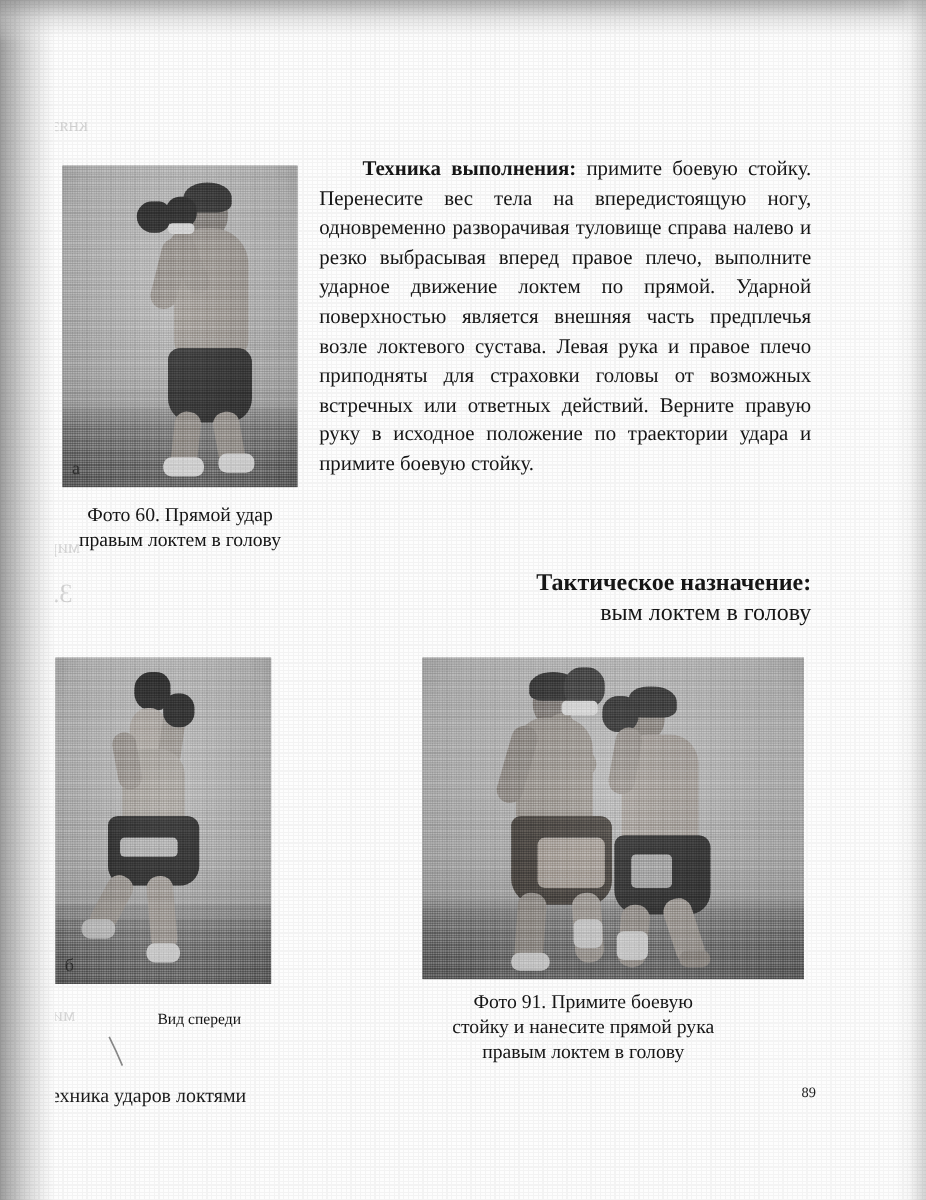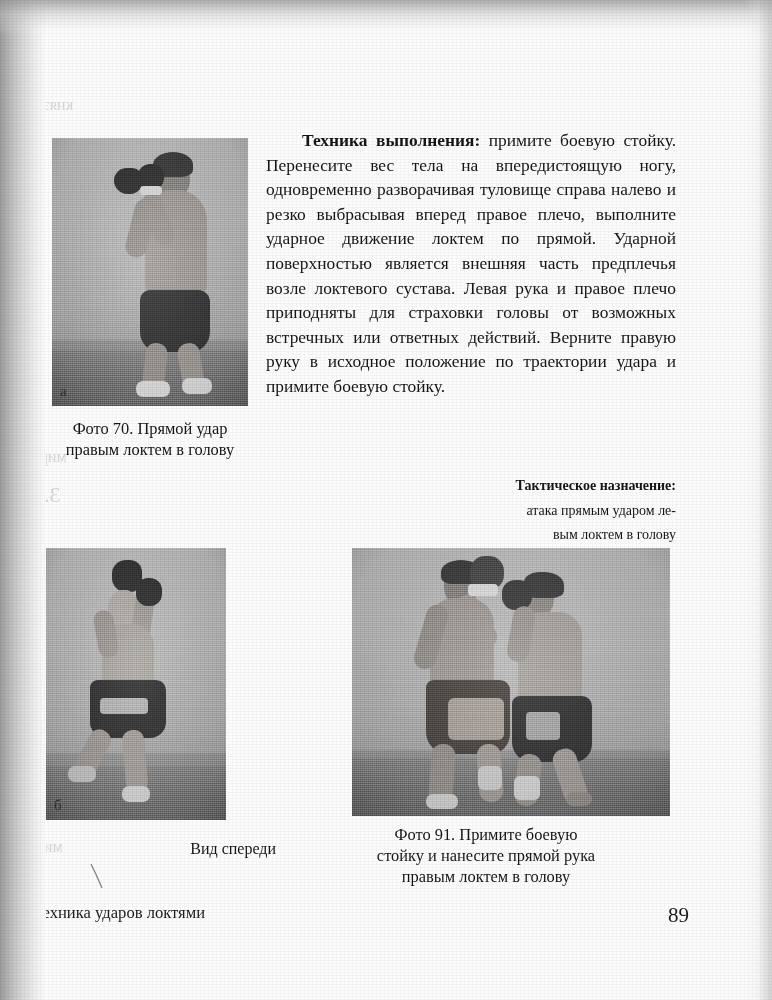--- a/index.html
+++ b/index.html
@@ -132,21 +132,21 @@
     position: absolute;
     font-size: 17.4px;
     line-height: 24.6px;
     text-align: justify;
     color: #161616;
   }
   .bodycol b { font-weight: bold; font-family: Liberation Serif, serif; }
 
   .tactical {
     position: absolute;
-    font-size: 14px;
+    font-size: 20px;
     line-height: 24.6px;
     color: #161616;
   }
   .tactical .lead {
     display: block;
     font-weight: bold;
     text-align: right;
   }
   .tactical .l2 { display: block; text-align: right; }
   .tactical .l3 { display: block; text-align: right; }
@@ -154,39 +154,39 @@
   
   .caption {
     position: absolute;
     font-size: 16.4px;
     line-height: 21px;
     text-align: center;
     color: #161616;
   }
   .caption-left {
     position: absolute;
-    font-size: 16px;
+    font-size: 13px;
     line-height: 21px;
-    text-align: right;
+    text-align: center;
     color: #161616;
   }
 
   
   #footer-title {
     position: absolute;
     left: 33px;
     top: 903px;
     font-size: 16.6px;
     color: #1c1c1c;
   }
   #footer-page {
     position: absolute;
     left: 668px;
     top: 903px;
-    font-size: 21px;
+    font-size: 12px;
     color: #1c1c1c;
   }
   .pen-stroke {
     position: absolute;
     pointer-events: none;
   }
 </style>
 </head>
 <body>
 
@@ -215,21 +215,21 @@
     <div class="fig skin2" style="left:128px; top:205px; width:22px; height:48px; border-radius:10px; transform:rotate(-10deg); background:#a5a09b;"></div>
     <div class="fig white" style="left:84px; top:243px; width:34px; height:16px; border-radius:7px; background:#e4e4e4;"></div>
     <div class="fig white" style="left:130px; top:240px; width:30px; height:16px; border-radius:7px; background:#e2e2e2;"></div>
 
     <div class="noise"></div>
     <div class="vig"></div>
     <div class="pano-label" style="left:8px; bottom:6px;">а</div>
   </div>
 
   <div class="caption" style="left:30px; top:418px; width:240px;">
-    <div>Фото 70. Прямой удар</div>
+    <div>Фото 60. Прямой удар</div>
     <div>правым локтем в голову</div>
   </div>
 
   <div class="photo" style="left:46px; top:548px; width:180px; height:272px;">
     <div class="wall"></div>
     <div class="floor" style="height:54px;"></div>
 
     <div class="fig glove" style="left:66px; top:12px; width:30px; height:32px; border-radius:14px 12px 12px 14px;"></div>
     <div class="fig skin" style="left:62px; top:42px; width:32px; height:40px; border-radius:46% 46% 50% 50%; background:#b5b0ab;"></div>
     <div class="fig skin2" style="left:88px; top:36px; width:19px; height:56px; border-radius:10px; transform:rotate(8deg); background:#a6a19c;"></div>
@@ -295,21 +295,20 @@
     <div>стойку и нанесите прямой рука</div>
     <div>правым локтем в голову</div>
   </div>
 
   <div class="bodycol" style="left:266px; top:128px; width:410px; text-indent:36px;">
     <b>Техника выполнения:</b><span> примите боевую стойку. Перенесите вес тела на впередистоящую ногу, одновременно разворачивая туловище справа налево и резко выбрасывая вперед правое плечо, выполните ударное движение локтем по прямой. Ударной поверхностью является внешняя часть предплечья возле локтевого сустава. Левая рука и правое плечо приподняты для страховки головы от возможных встречных или ответных действий. Верните правую руку в исходное положение по траектории удара и примите боевую стойку.</span>
   </div>
 
   <div class="tactical" style="left:266px; top:474px; width:410px;">
     <span class="lead">Тактическое назначение:</span>
-    <span class="l2">атака прямым ударом ле-</span>
     <span class="l3" style="padding-left:86px;">вым локтем в голову</span>
   </div>
 
   <div id="footer-title">Техника ударов локтями</div>
   <div id="footer-page">89</div>
 
   <div class="scan-shadow-left"></div>
   <div class="scan-shadow-top"></div>
   <div class="scan-shadow-right"></div>
   <div class="scan-grain"></div>

